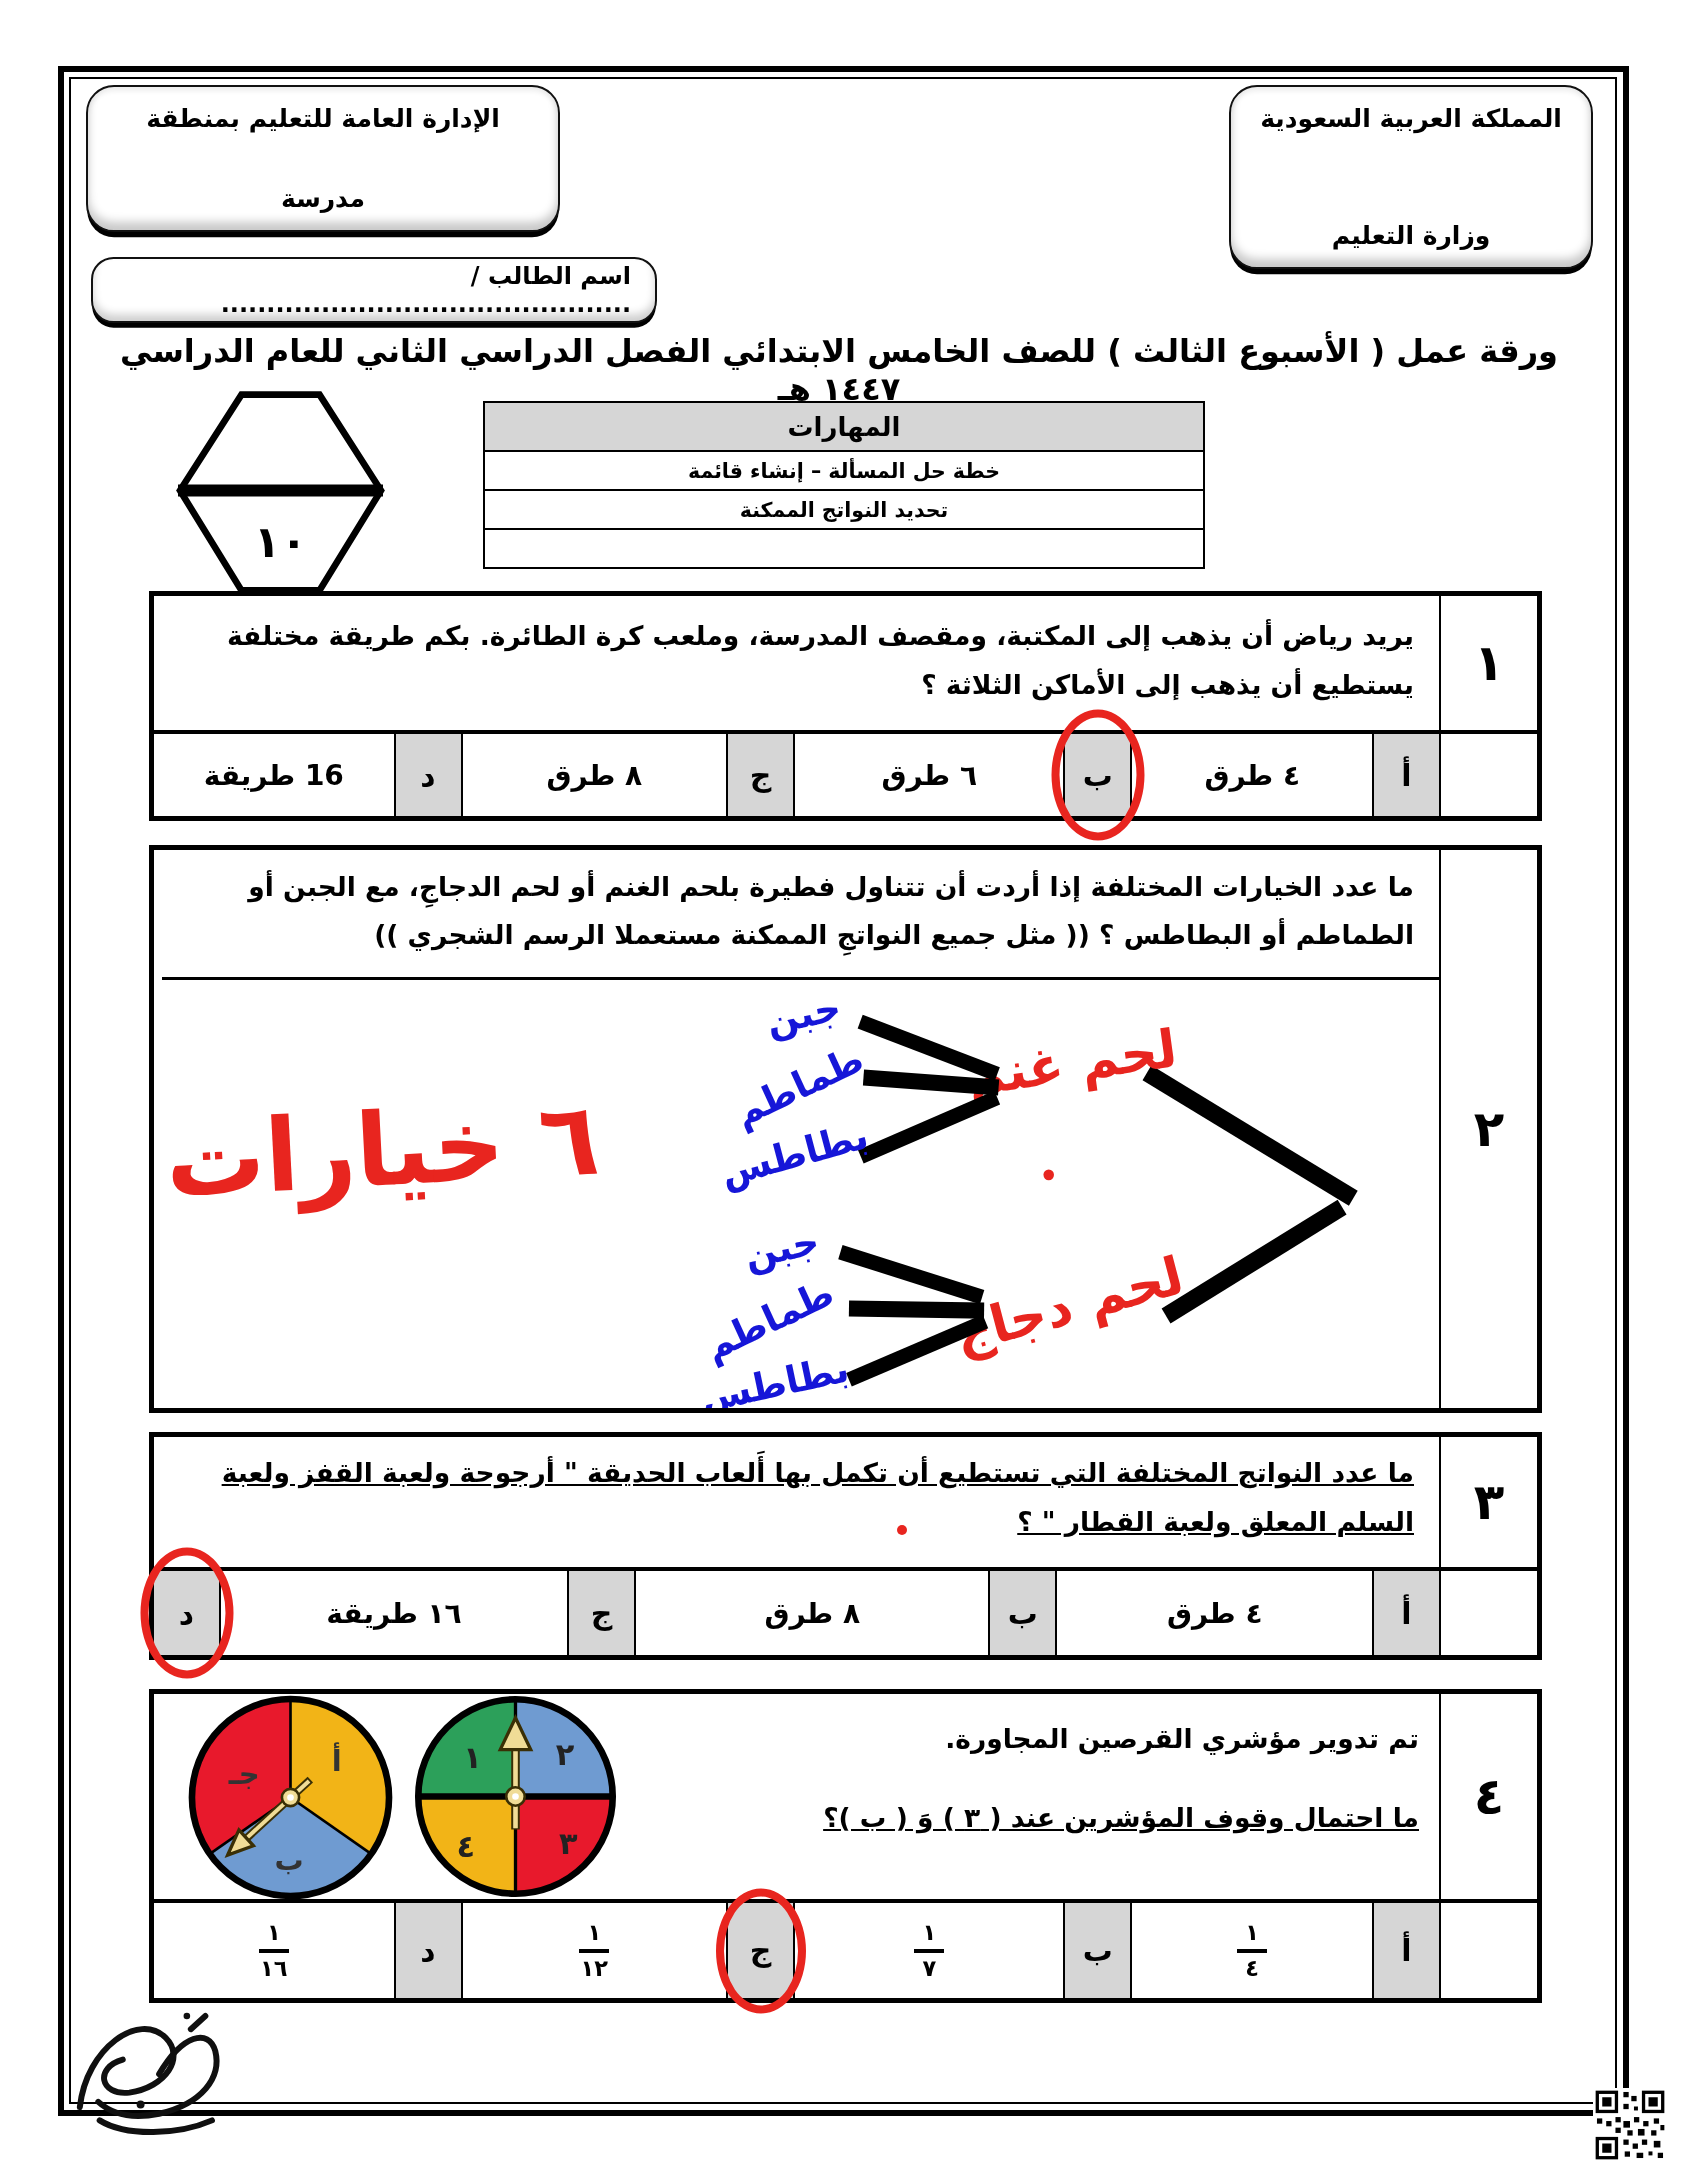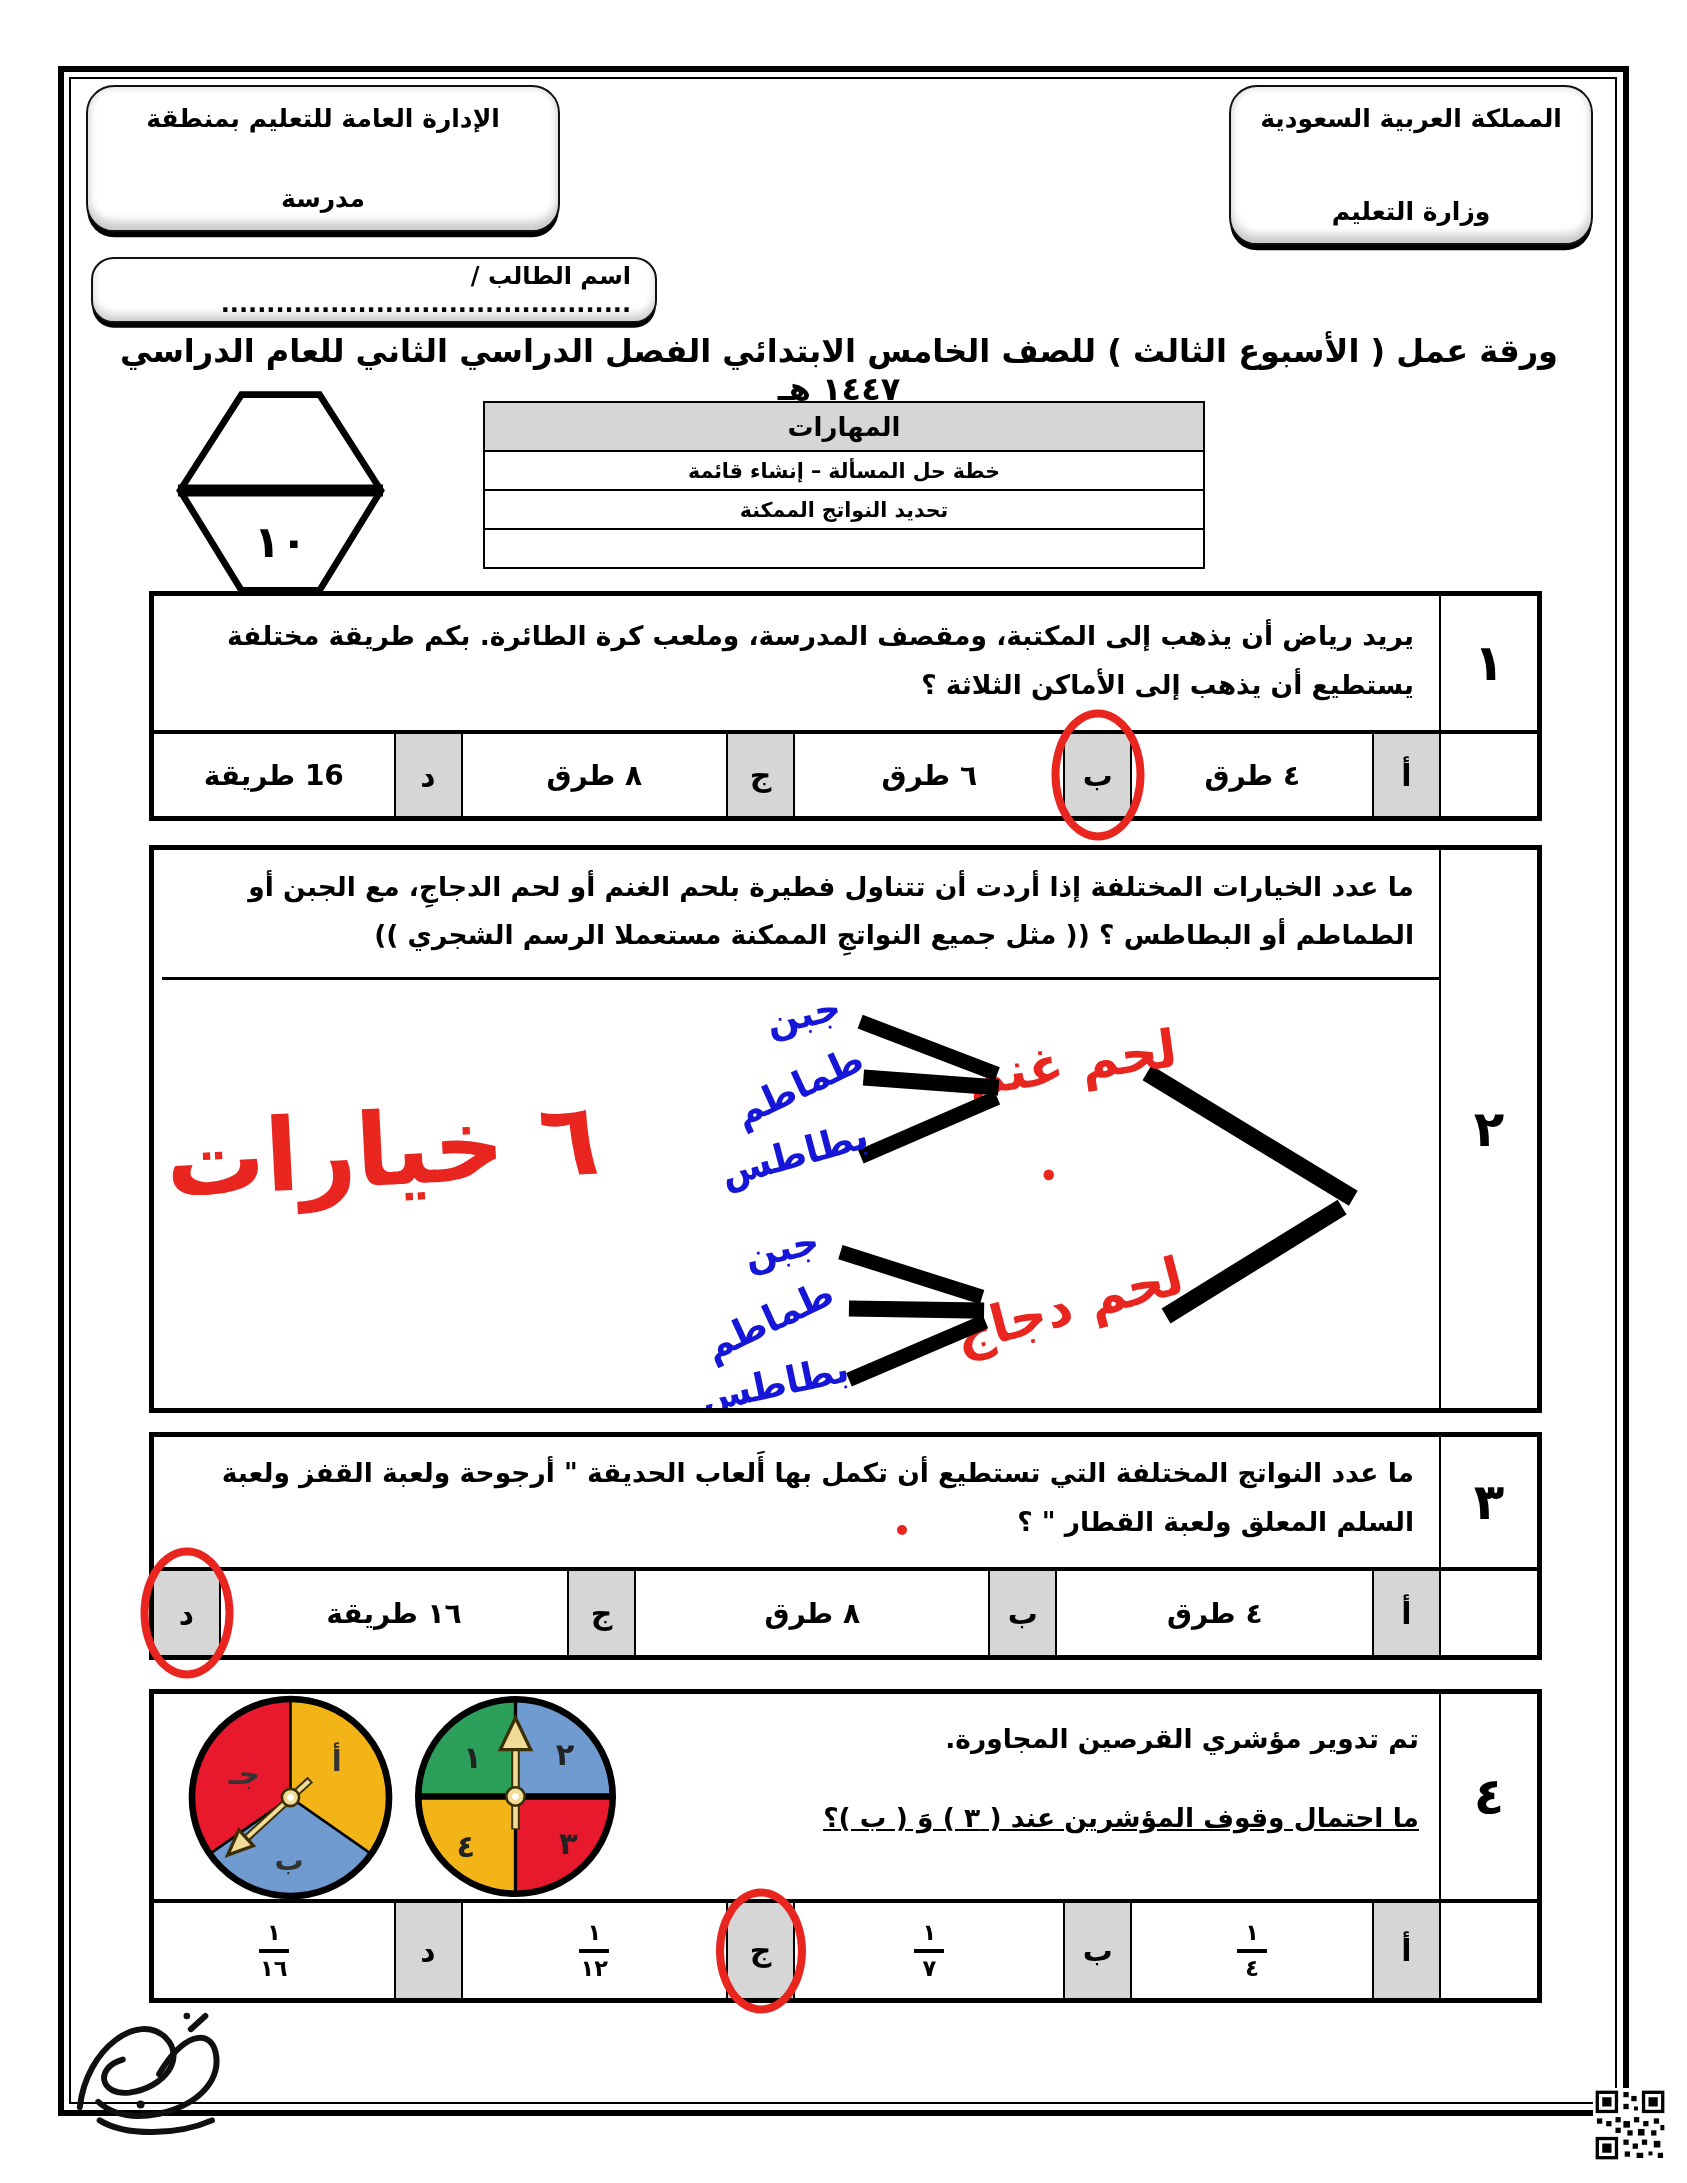--- a/index.html
+++ b/index.html
@@ -7,21 +7,21 @@
         font-family:"DejaVu Sans",sans-serif;font-weight:bold;color:#000;}
   .abs{position:absolute;}
   
   #frame-outer{left:58px;top:66px;width:1571px;height:2050px;border:6px solid #000;box-sizing:border-box;}
   #frame-inner{left:69px;top:77px;width:1548px;height:2027px;border:2px solid #000;box-sizing:border-box;}
   
   .hbox{box-sizing:border-box;border:2.6px solid #111;border-radius:28px;background:#fff;
         box-shadow:0 6.6px 0 -1.3px #000, inset 0 -8px 9.3px #c9c9c9, inset 0 4px 5.3px #eee;
         display:flex;flex-direction:column;justify-content:space-between;align-items:center;
         padding:17px 13.2px;font-size:25px;text-align:center;}
-  #kingdom-box{left:1229px;top:85px;width:364px;height:160px;}
+  #kingdom-box{left:1229px;top:85px;width:364px;height:184px;}
   #admin-box{left:86px;top:85px;width:474px;height:147px;}
   #name-box{left:91px;top:257px;width:566px;height:66px;border:2.6px solid #111;border-radius:22.5px;
         box-sizing:border-box;background:#fff;box-shadow:0 6px 0 -1.3px #000, inset 0 -6.6px 8px #cfcfcf;
         display:flex;align-items:center;padding:0 24px;font-size:24px;}
   #title{left:78px;top:332px;width:1522px;text-align:center;font-size:32px;}
   
   #skills{left:483px;top:401px;width:722px;border:2.6px solid #000;border-collapse:collapse;box-sizing:border-box;}
   #skills div{box-sizing:border-box;border-bottom:2.6px solid #000;display:flex;align-items:center;justify-content:center;text-align:right;}
   #skills .sk-h{height:49px;background:#d6d6d6;font-size:26px;}
   #skills .sk-r{height:39px;font-size:20.5px;}
@@ -141,21 +141,21 @@
 
           <text x="337" y="305" text-anchor="middle" font-size="150" fill="#e8251f" transform="rotate(-3 337 305)">٦ خيارات</text>
         </svg>
       </div>
     </div>
   </div>
 
   <div class="abs qbox" style="left:149px;top:1432px;width:1393px;height:228px;">
     <div class="q-top" style="height:130px;">
       <div class="qnum">٣</div>
-      <div class="qtext" style="padding-top:10.6px;">ما عدد النواتج المختلفة التي تستطيع أن تكمل بها أَلعاب الحديقة " أرجوحة ولعبة القفز ولعبة السلم المعلق ولعبة القطار " ؟</div>
+      <div class="qtext" style="padding-top:10.6px;text-decoration:underline;">ما عدد النواتج المختلفة التي تستطيع أن تكمل بها أَلعاب الحديقة " أرجوحة ولعبة القفز ولعبة السلم المعلق ولعبة القطار " ؟</div>
     </div>
     <div class="answer-row">
       <div class="spacer"></div>
       <div class="lbl">أ</div>
       <div class="val">٤ طرق</div>
       <div class="lbl">ب</div>
       <div class="val" style="flex:1.12;">٨ طرق</div>
       <div class="lbl">ج</div>
       <div class="val" style="flex:1.1;">١٦ طريقة</div>
       <div class="lbl">

